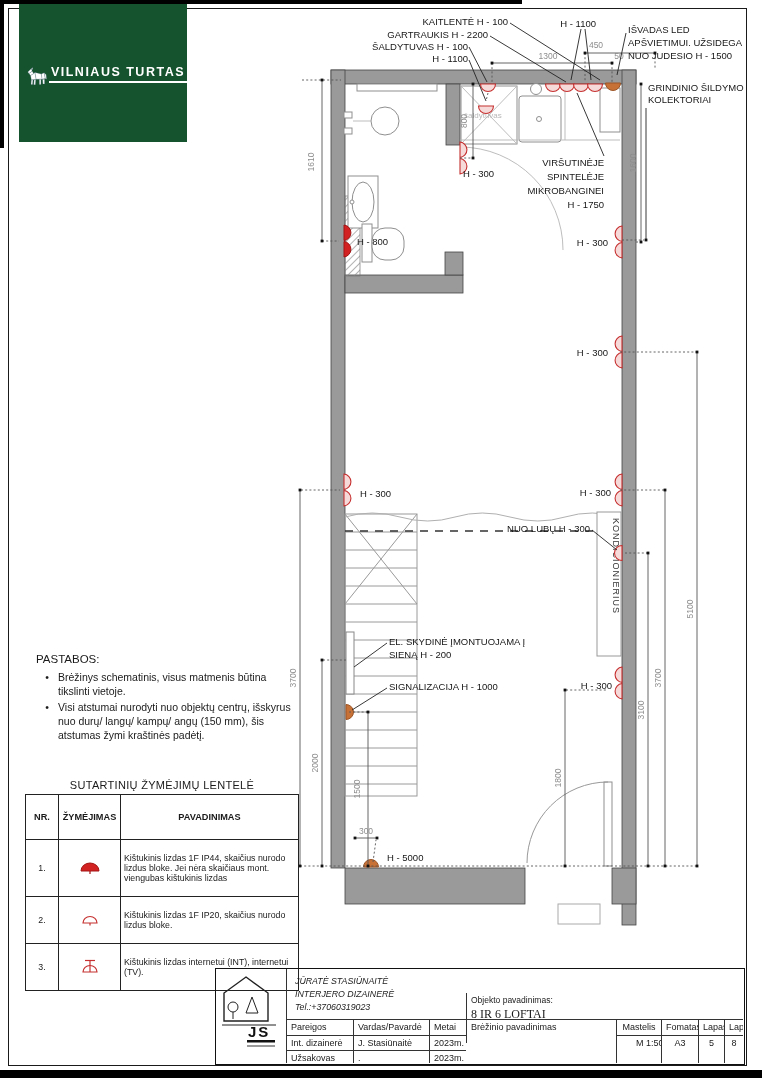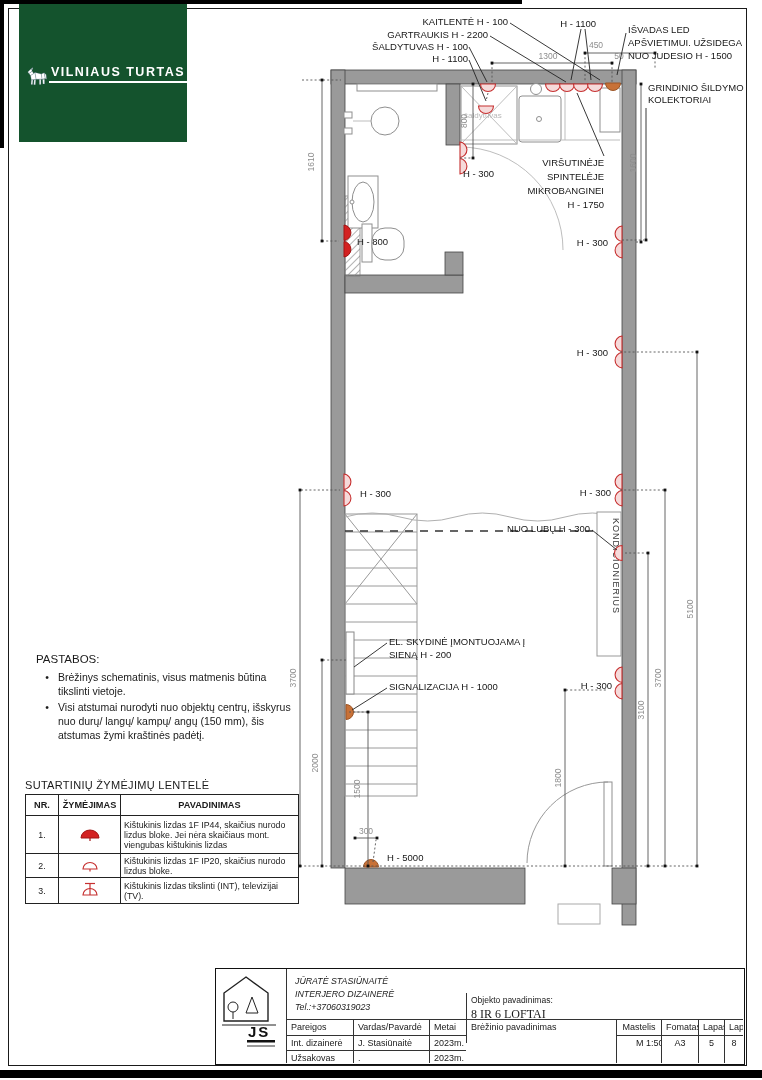--- a/index.html
+++ b/index.html
@@ -26,23 +26,23 @@
   .dim{font-size:8.5px;fill:#8d8d8d;}
   .lbl{font-size:9.5px;fill:#161616;}
   .ored{fill:#f6dada;stroke:#c63030;stroke-width:1.1;}
   .oredf{fill:#d32222;stroke:#a31515;stroke-width:1;}
   .oorg{fill:#c87137;stroke:#9c5526;stroke-width:1;}
   #notes{position:absolute;left:36px;top:652px;width:262px;font-size:10.5px;line-height:1.3;}
   #notes .ttl{font-size:11.5px;margin-bottom:4px;}
   #notes .item{display:flex;margin-bottom:3px;}
   #notes .blt{width:22px;text-align:center;flex:0 0 22px;}
   #legend{position:absolute;left:25px;top:779px;width:274px;}
-  #legend .ttl{text-align:left;font-size:11px;margin-bottom:3px;letter-spacing:0.3px;}
+  #legend .ttl{text-align:center;font-size:11px;margin-bottom:3px;letter-spacing:0.3px;}
   #legend table{border-collapse:collapse;width:100%;table-layout:fixed;}
-  #legend th,#legend td{border:1.2px solid #222;font-size:8.8px;padding:1px 3px;vertical-align:middle;}
+  #legend th,#legend td{border:1.2px solid #222;font-size:8.8px;padding:13px 3px;vertical-align:middle;}
   #legend th{font-size:9.2px;font-weight:bold;text-align:center;height:18px;}
   #legend td.nr{text-align:center;}
   #legend td.sym{text-align:center;}
   #tblock{position:absolute;left:215px;top:968px;width:530px;height:97px;border:1.6px solid #111;
           box-sizing:border-box;font-size:9px;}
   .tc{position:absolute;box-sizing:border-box;border-left:1px solid #333;border-top:1px solid #333;
       padding:2px 4px;overflow:hidden;white-space:nowrap;}
   .tc.noTop{border-top:none;} .tc.noLeft{border-left:none;}
   .tc.ctr{text-align:center;}
   #designer{line-height:1.45;font-size:8.8px;padding-top:6px;padding-left:8px;}
@@ -339,21 +339,21 @@
               </svg></td>
         <td>Kištukinis lizdas 1F IP20, skaičius nurodo lizdus bloke.</td>
       </tr>
       <tr style="height:26px;">
         <td class="nr">3.</td>
         <td class="sym"><svg width="26" height="17" viewBox="0 0 26 17">
           <path d="M6,14 A7,6.5 0 0 1 20,14 Z" fill="none" stroke="#c63030" stroke-width="1.2"></path>
           <line x1="13" y1="14" x2="13" y2="2.5" stroke="#c63030" stroke-width="1.2"></line>
           <line x1="8" y1="2.5" x2="18" y2="2.5" stroke="#c63030" stroke-width="1.2"></line>
               </svg></td>
-        <td>Kištukinis lizdas tikslinti (INT), televizijai (TV).</td>
+        <td>Kištukinis lizdas internetui (INT), internetui (TV).</td>
       </tr>
     </tbody>
       </table>
   </div>
 
   <div id="tblock">
     <div class="tc noTop noLeft" style="left:0;top:0;width:70px;height:94px;">
       <svg width="58" height="86" viewBox="0 0 58 86">
         <path d="M26,6 L48,22 V50 H4 V22 Z" fill="none" stroke="#222" stroke-width="1.4"></path>
         <circle cx="13" cy="36" r="5" fill="none" stroke="#222" stroke-width="1"></circle>

